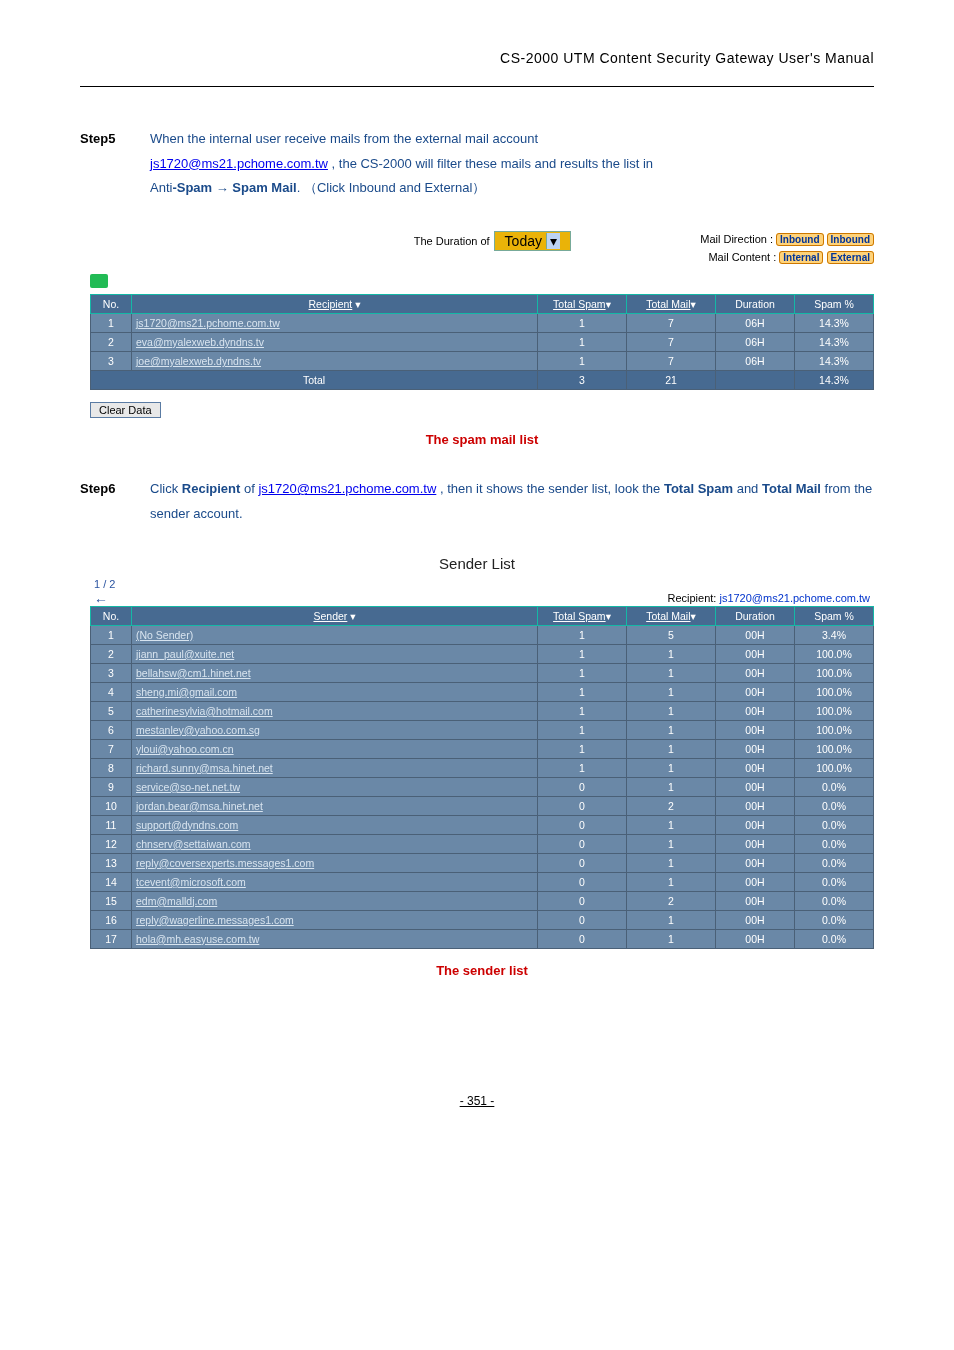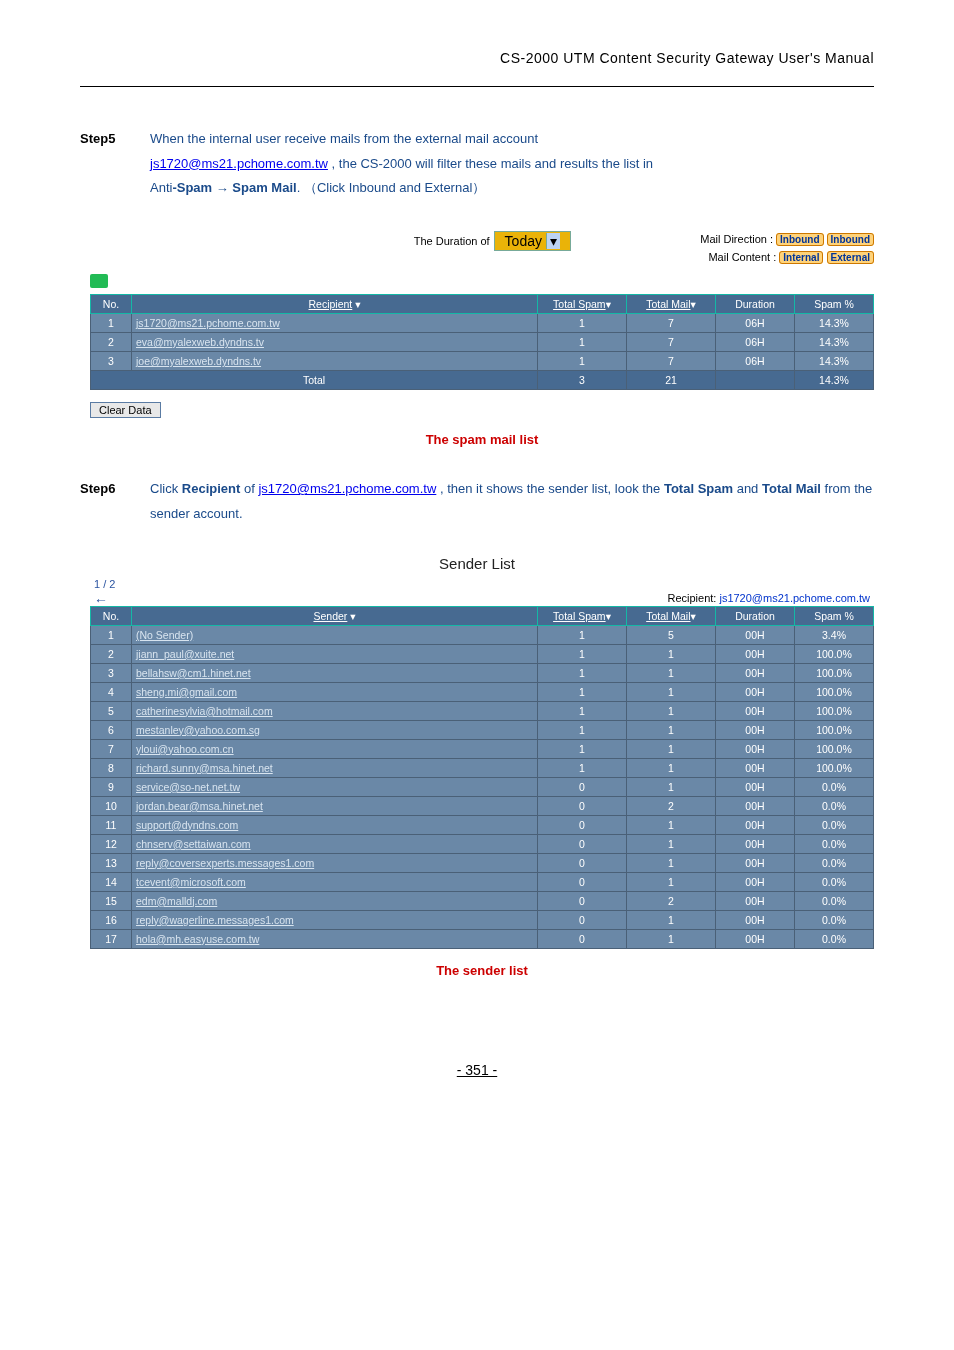--- a/index.html
+++ b/index.html
@@ -111,21 +111,21 @@
     margin: 14px 0 30px 0;
   }
   .sender-title {
     text-align:center; font-size:15px; color:#222; margin-top:28px; margin-bottom:6px;
   }
   .pager { font-size:11px; color:#2a53a0; margin-left:4px;}
   .back-arrow { color:#2a53a0; font-size:14px; font-weight:bold; margin-left:4px;}
   .recip-line { text-align:right; font-size:11px; margin:2px 4px 2px 0;}
   .recip-line .rlabel{ color:#000;}
   .recip-line .rval{ color:#0033cc;}
-  .footer { text-align:center; font-size:14px; margin-top:84px;text-decoration:underline;}
+  .footer { text-align:center; font-size:12px; margin-top:116px;text-decoration:underline;}
 </style>
 </head>
 <body>
 
 <div class="page">
   <div class="header-line">CS-2000 UTM Content Security Gateway User's Manual</div>
 
   <div class="step-row">
     <div class="step-label">Step5</div>
     <div class="step-text">

